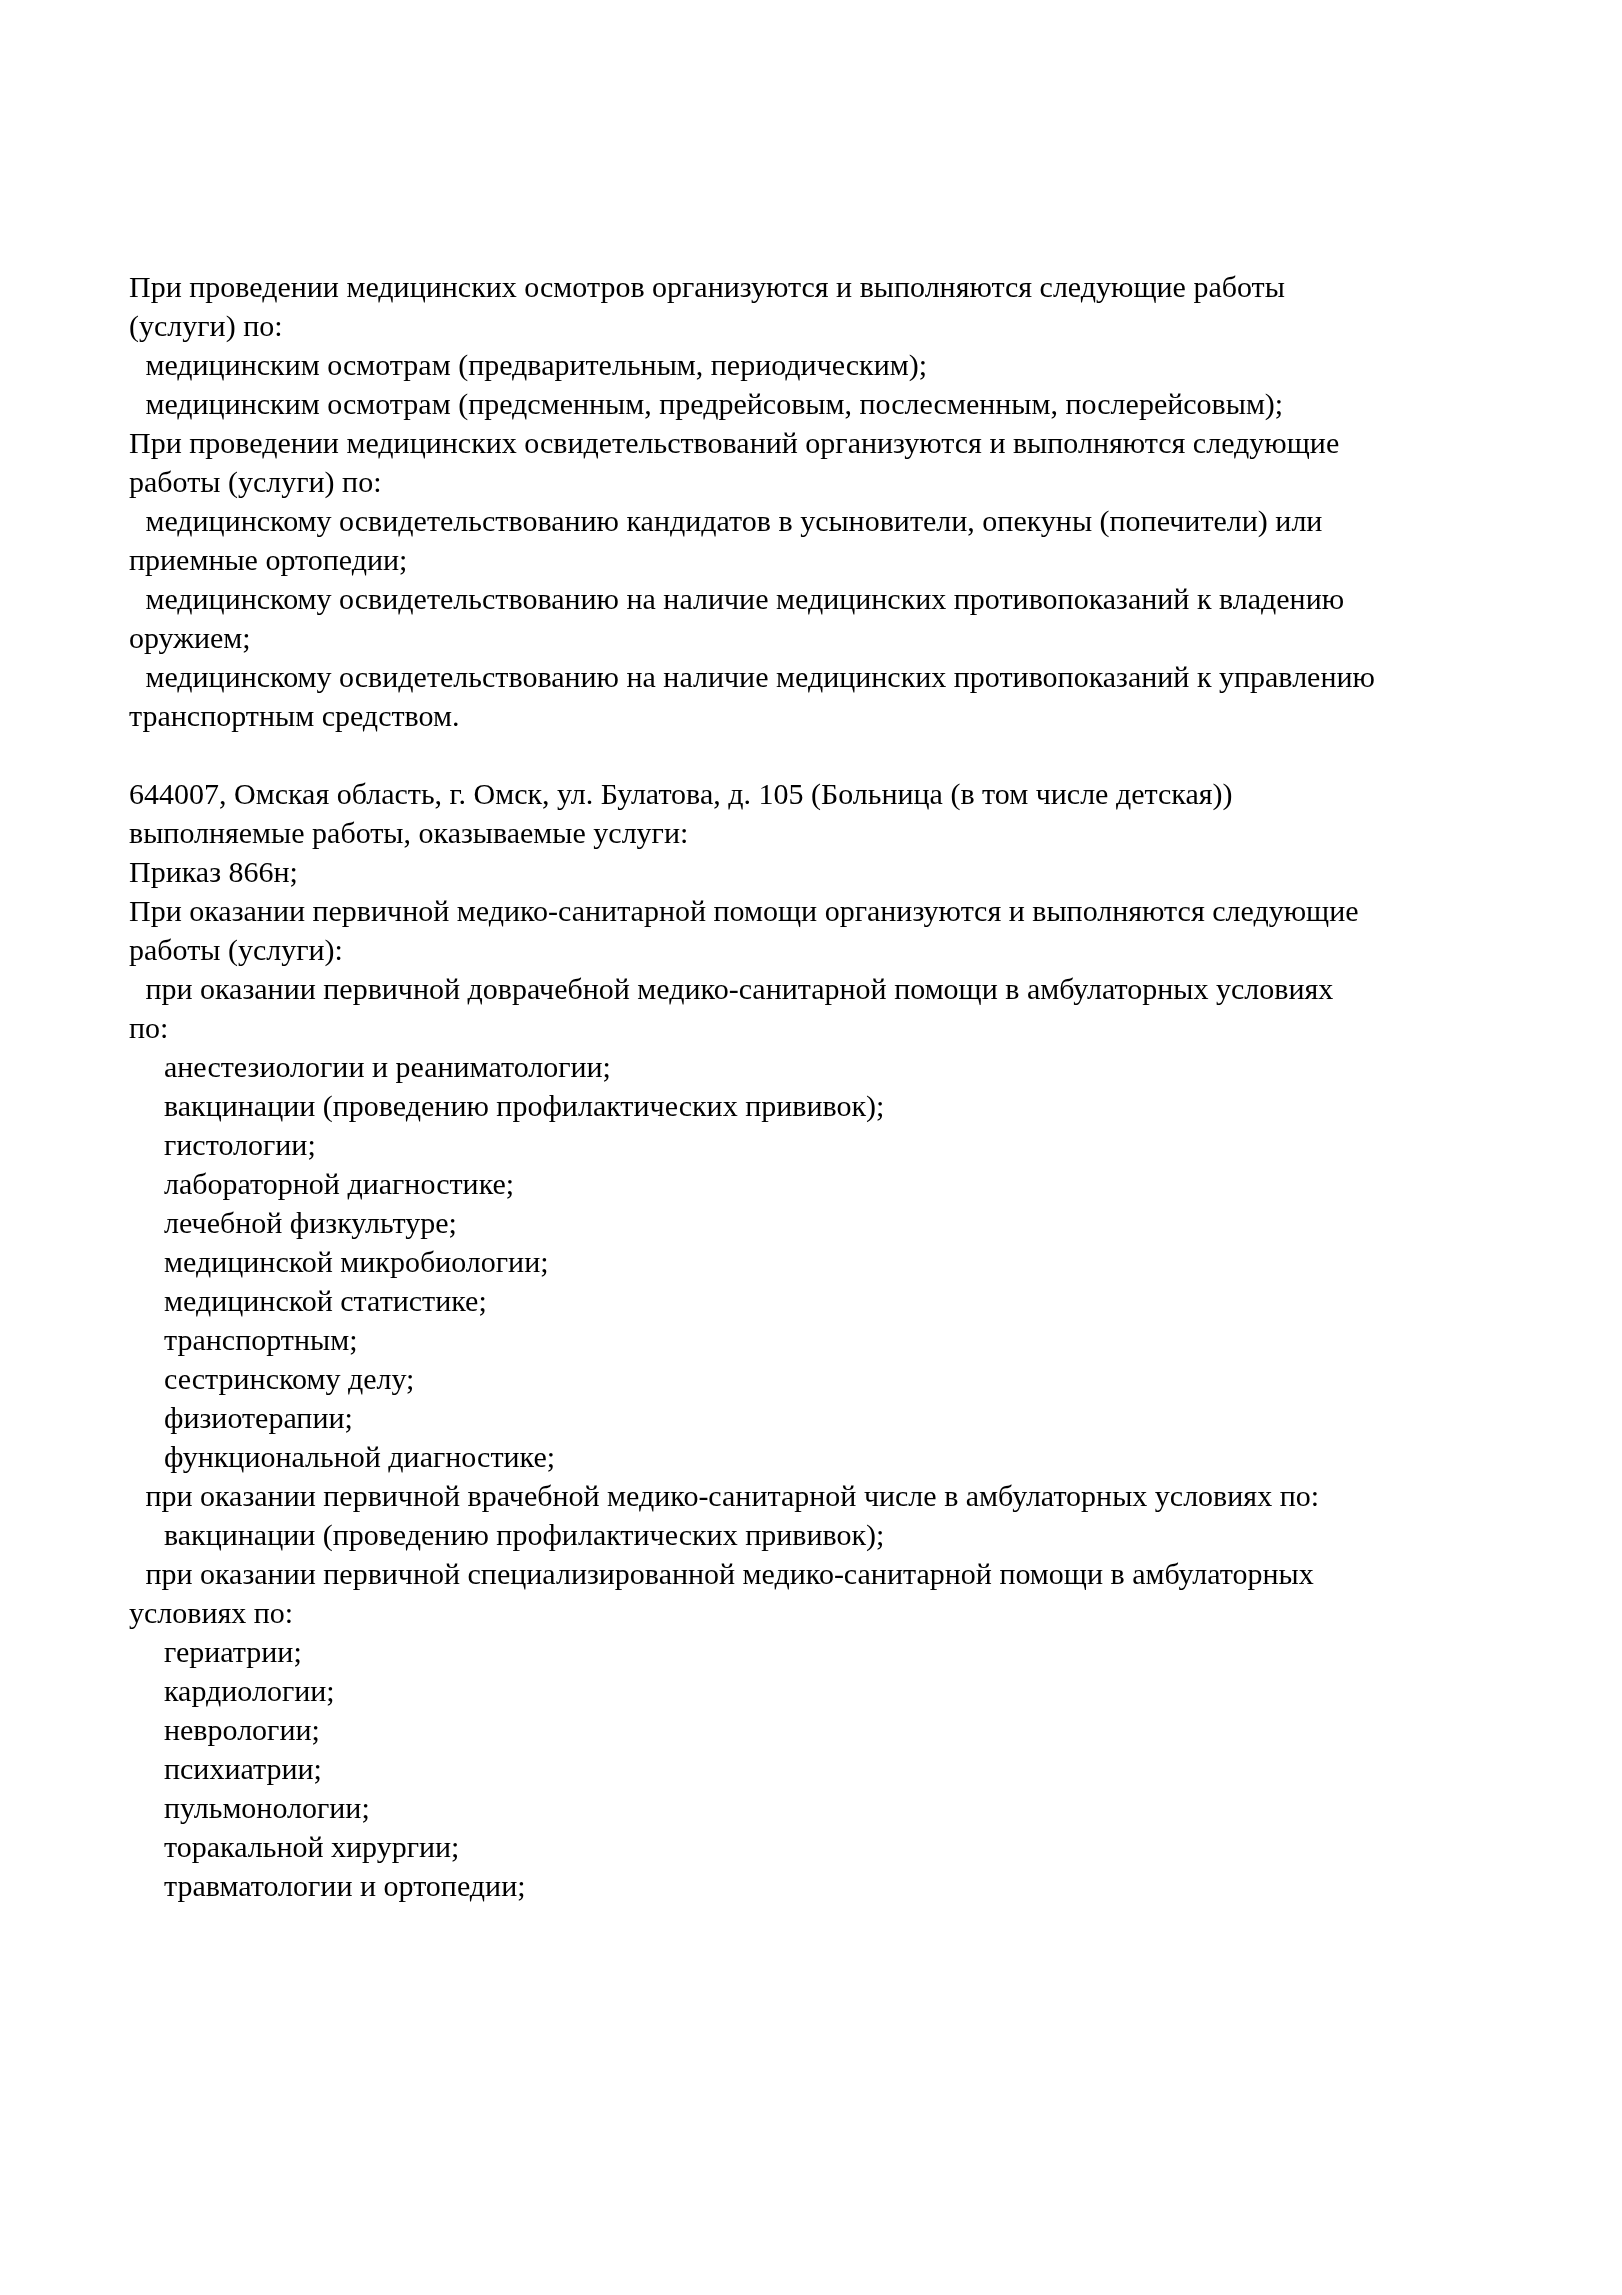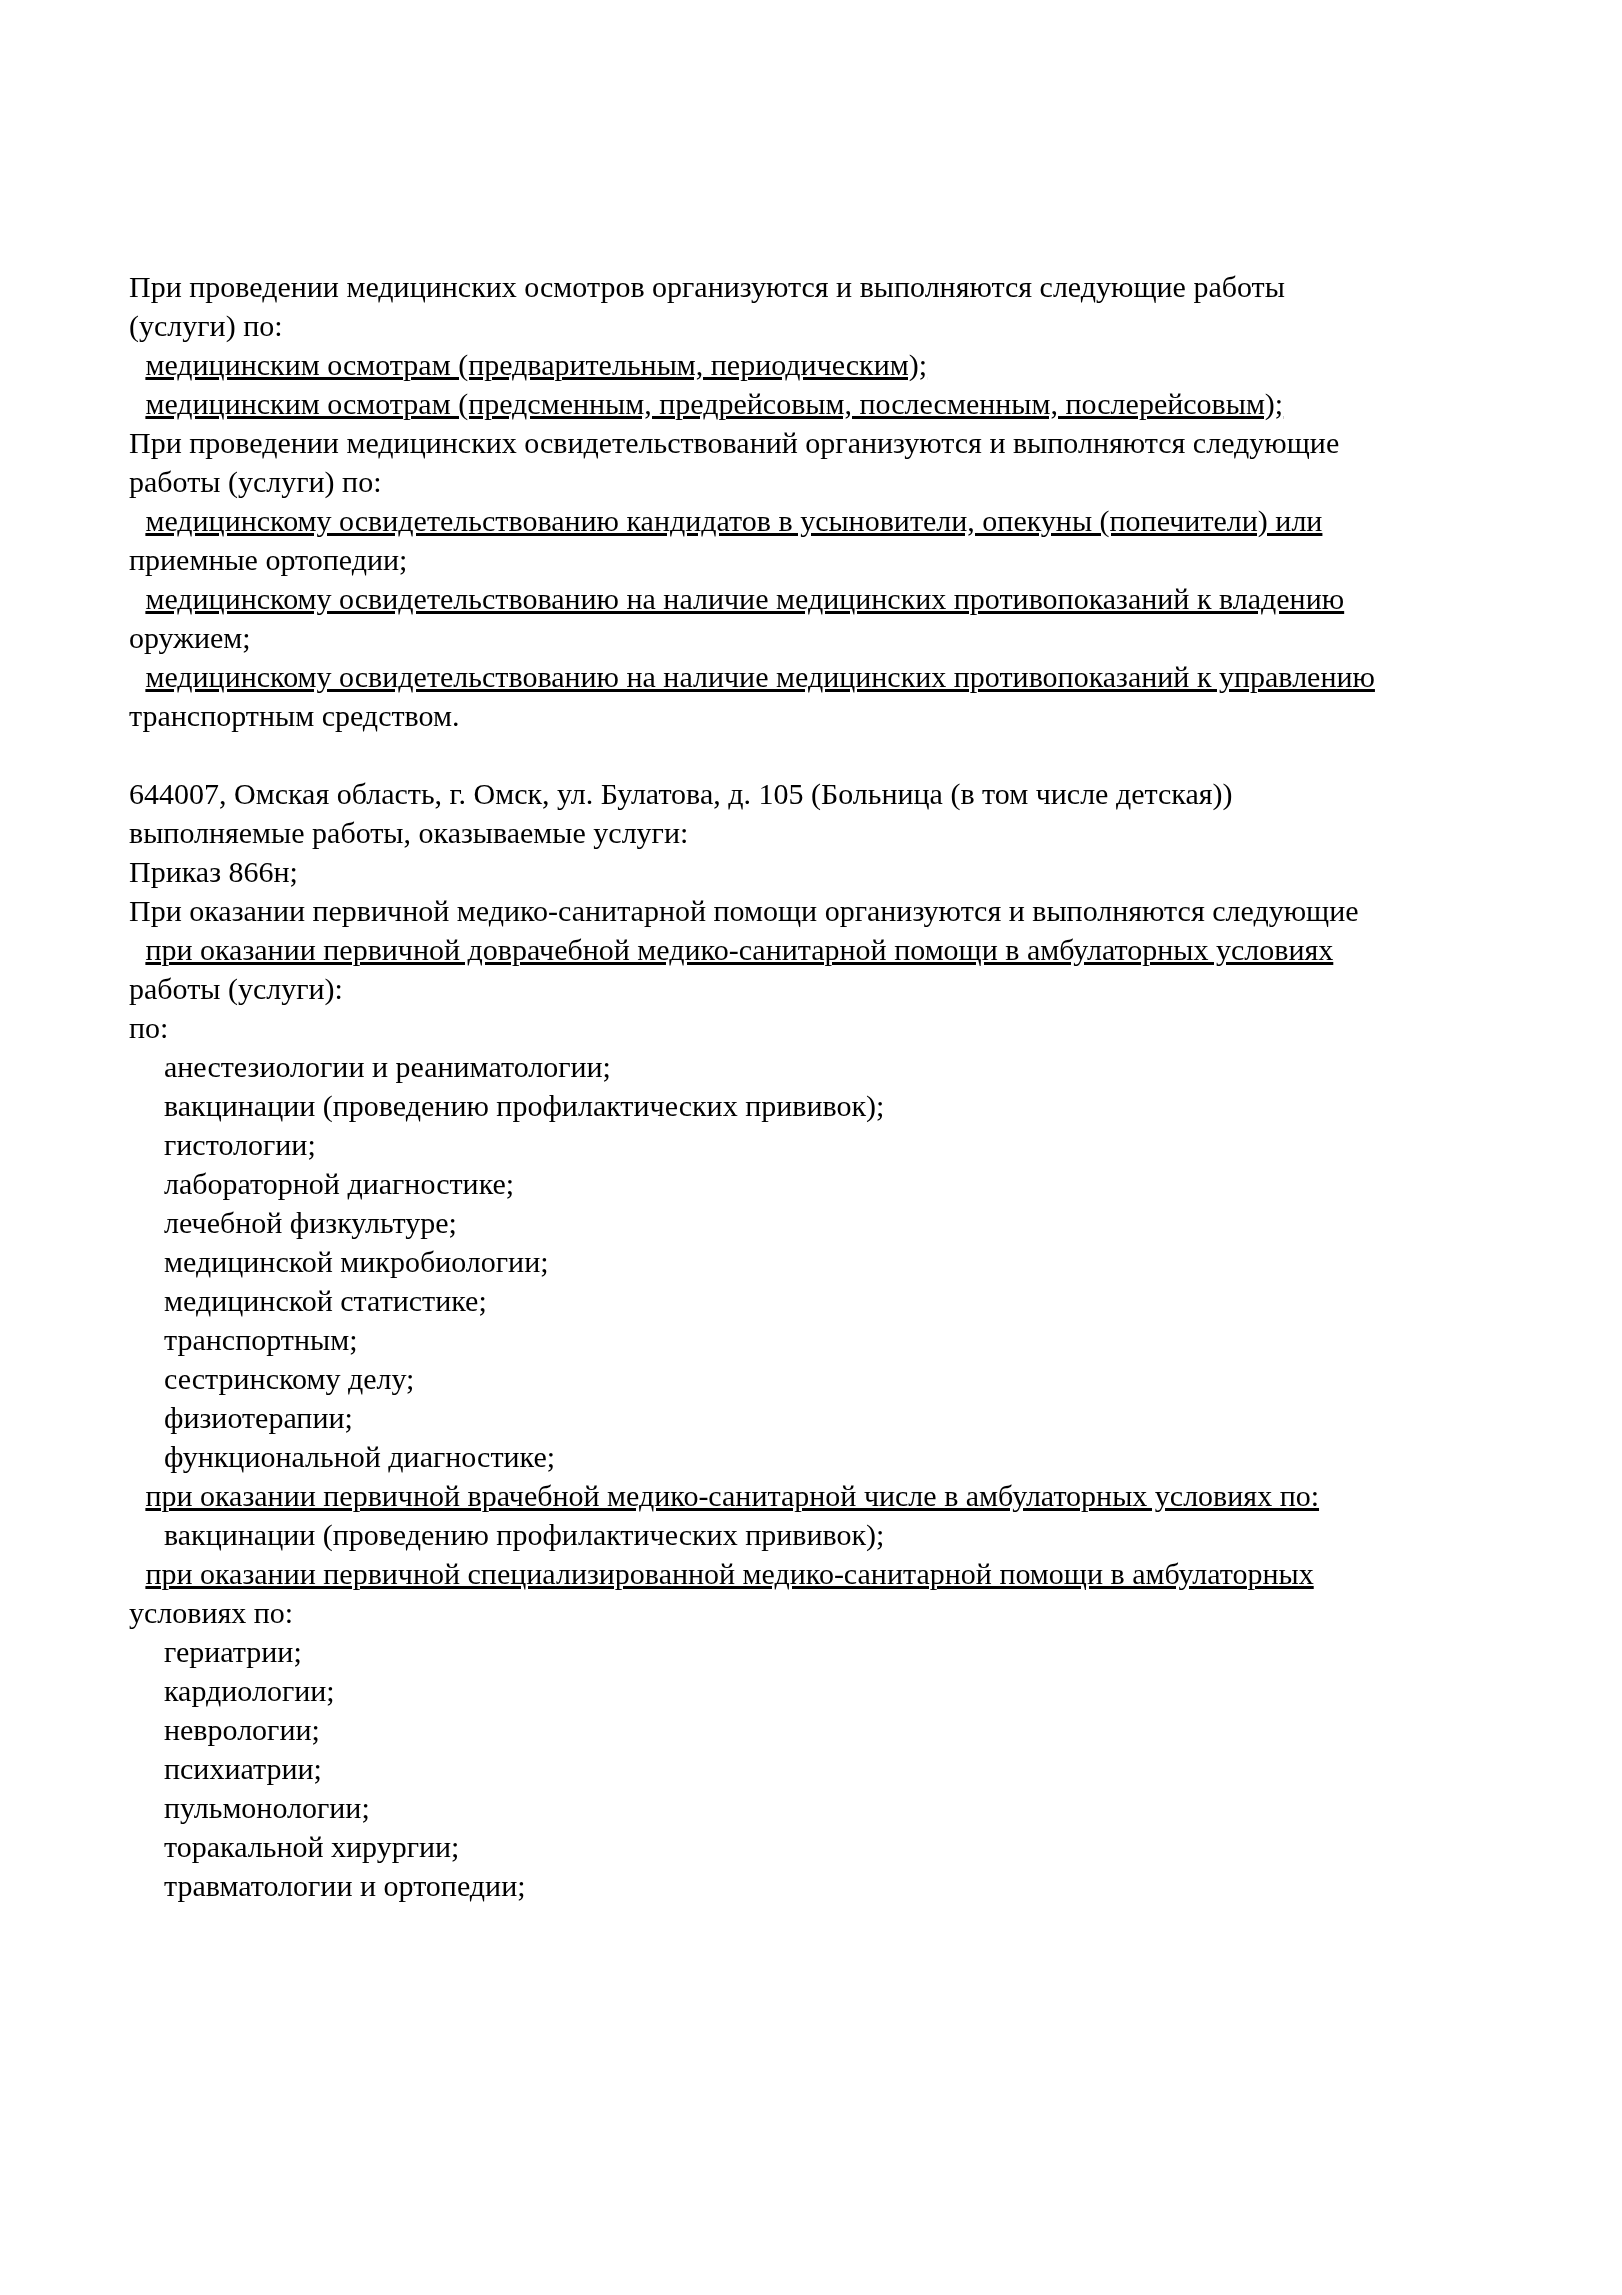--- a/index.html
+++ b/index.html
@@ -22,21 +22,21 @@
     font-family: "Liberation Serif", "DejaVu Serif", serif;
     font-size: 30px;
     line-height: 39px;
     color: #000000;
   }
   .line {
     white-space: pre;
     min-height: 39px;
   }
   .indent-0 { padding-left: 0; }
-  .indent-1 { padding-left: 16.4px; text-decoration: underline; }
+  .indent-1 { padding-left: 16.4px; }
   .indent-2 { padding-left: 35px; }
   .blank    { height: 39px; }
 </style>
 </head>
 <body>
 
 <div class="page">
   <div>
       <div class="line indent-0">При проведении медицинских осмотров организуются и выполняются следующие работы</div>
       <div class="line indent-0">(услуги) по:</div>
@@ -48,22 +48,22 @@
       <div class="line indent-0">приемные ортопедии;</div>
       <div class="line indent-1">медицинскому освидетельствованию на наличие медицинских противопоказаний к владению</div>
       <div class="line indent-0">оружием;</div>
       <div class="line indent-1">медицинскому освидетельствованию на наличие медицинских противопоказаний к управлению</div>
       <div class="line indent-0">транспортным средством.</div>
       <div class="line indent-0 blank"></div>
       <div class="line indent-0">644007, Омская область, г. Омск, ул. Булатова, д. 105 (Больница (в том числе детская))</div>
       <div class="line indent-0">выполняемые работы, оказываемые услуги:</div>
       <div class="line indent-0">Приказ 866н;</div>
       <div class="line indent-0">При оказании первичной медико-санитарной помощи организуются и выполняются следующие</div>
+      <div class="line indent-0">работы (услуги):</div>
       <div class="line indent-1">при оказании первичной доврачебной медико-санитарной помощи в амбулаторных условиях</div>
-      <div class="line indent-0">работы (услуги):</div>
       <div class="line indent-0">по:</div>
       <div class="line indent-2">анестезиологии и реаниматологии;</div>
       <div class="line indent-2">вакцинации (проведению профилактических прививок);</div>
       <div class="line indent-2">гистологии;</div>
       <div class="line indent-2">лабораторной диагностике;</div>
       <div class="line indent-2">лечебной физкультуре;</div>
       <div class="line indent-2">медицинской микробиологии;</div>
       <div class="line indent-2">медицинской статистике;</div>
       <div class="line indent-2">транспортным;</div>
       <div class="line indent-2">сестринскому делу;</div>

